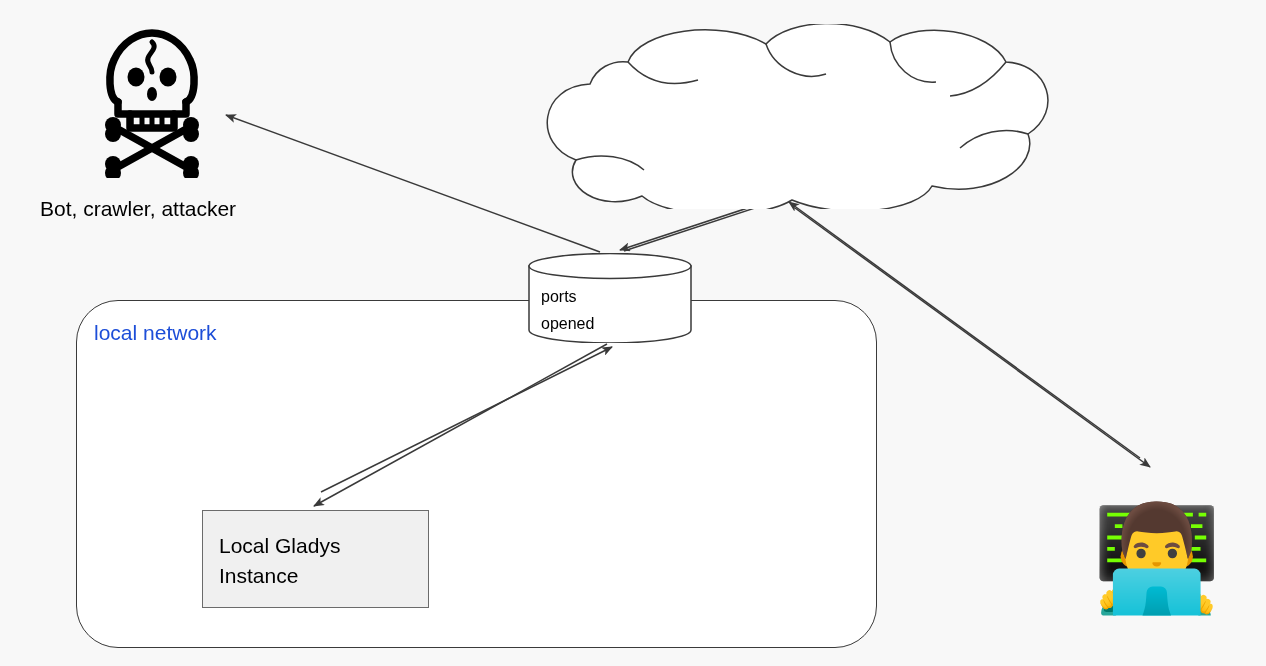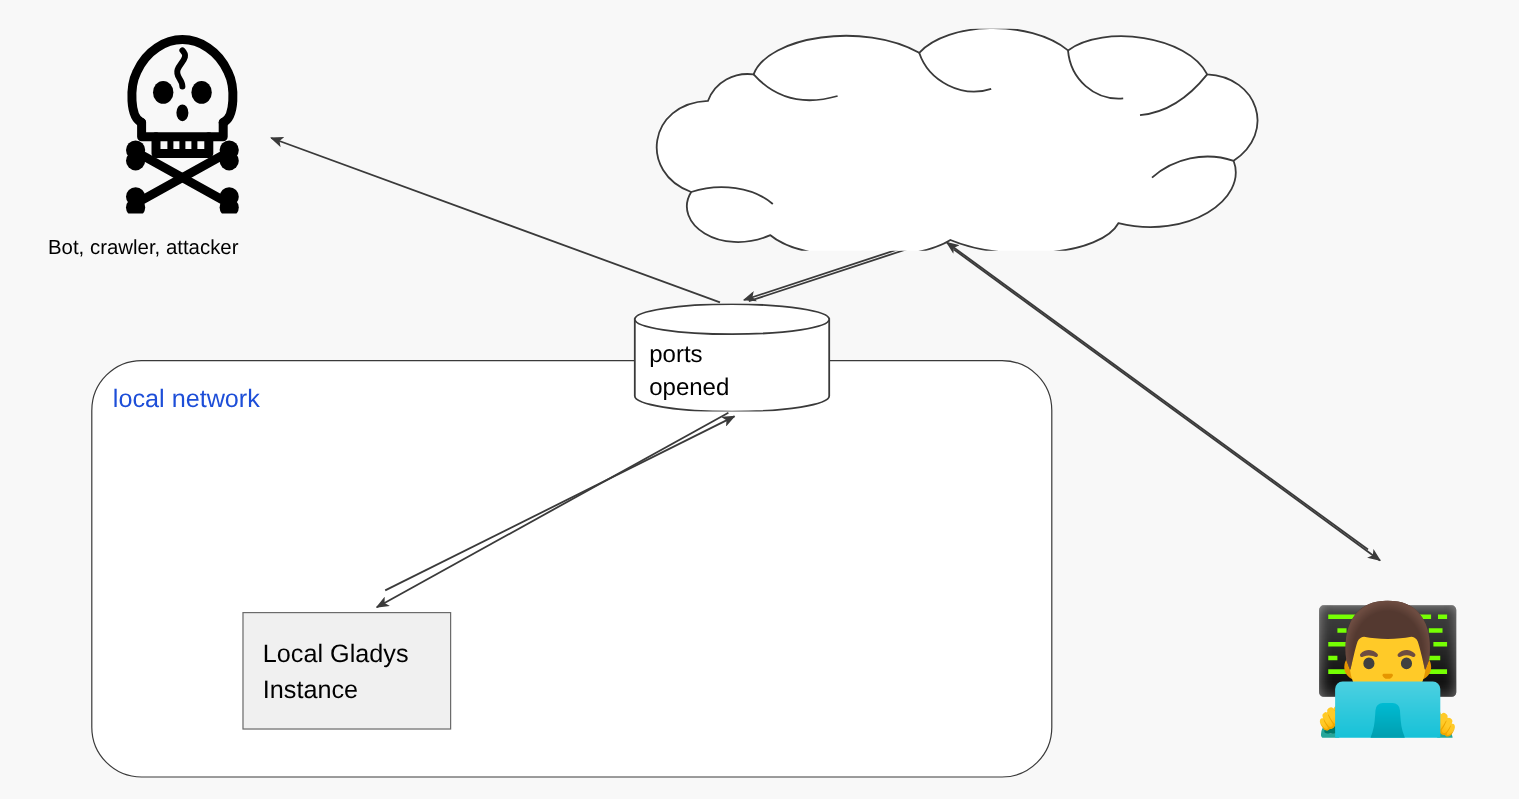--- a/index.html
+++ b/index.html
@@ -48,21 +48,21 @@
     font-size: 21px;
     line-height: 26px;
     color: #1d4ed8;
     white-space: nowrap;
   }
   
   #gladys-box {
     position: absolute;
     left: 202px;
     top: 510px;
-    width: 174px;
+    width: 227px;
     height: 98px;
     background: #f0f0f0;
     border: 1.6px solid #6b6b6b;
     box-sizing: border-box;
   }
   #gladys-box-label {
     position: absolute;
     left: 16px;
     top: 20px;
     font-size: 21px;
@@ -76,21 +76,21 @@
     left: 527px;
     top: 253px;
     width: 166px;
     height: 90px;
   }
   #ports-cylinder svg { display: block; }
   #ports-cylinder-label {
     position: absolute;
     left: 541px;
     top: 283px;
-    font-size: 20px;
+    font-size: 16px;
     line-height: 27px;
     color: #000;
     white-space: pre-line;
   }
   
   #internet-cloud {
     position: absolute;
     left: 520px;
     top: 24px;
     width: 540px;
@@ -112,21 +112,21 @@
     left: 100px;
     top: 28px;
     width: 104px;
     height: 150px;
   }
   #skull-icon svg { display: block; }
   #attacker-label {
     position: absolute;
     left: 40px;
     top: 197px;
-    font-size: 17px;
+    font-size: 21px;
     color: #000;
     white-space: nowrap;
   }
   
   #user-emoji {
     position: absolute;
     left: 1092px;
     top: 500px;
     width: 116px;
     height: 116px;

